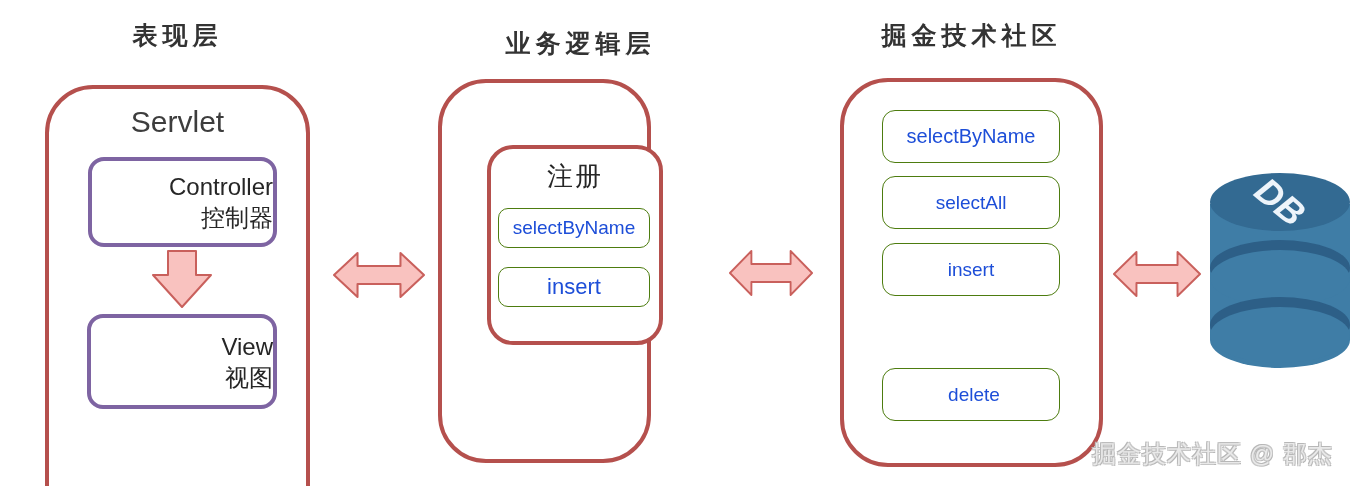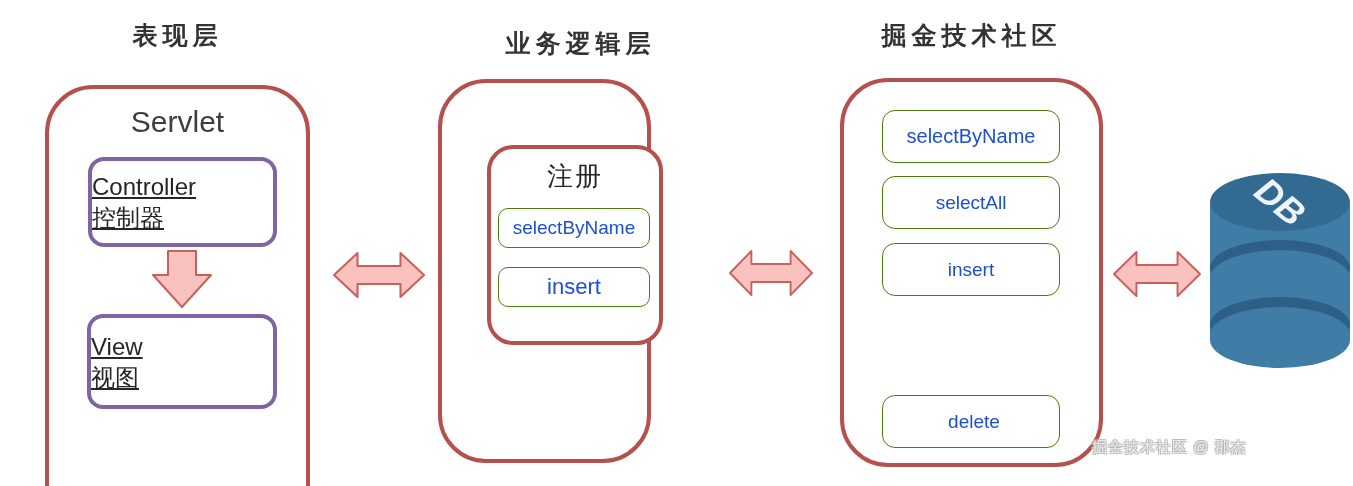--- a/index.html
+++ b/index.html
@@ -31,22 +31,22 @@
     position:absolute;left:0;top:16px;width:100%;
     text-align:center;font-size:30px;color:#3d3d3d;
   }
   .jsp-label{
     position:absolute;left:0;top:336px;width:232px;
     text-align:center;font-size:30px;color:#3d3d3d;
   }
   .pbox{
     position:absolute;box-sizing:border-box;
     border:4px solid #7e64a2;border-radius:16px;background:#ffffff;
-    display:flex;flex-direction:column;align-items:flex-start;justify-content:center;
-    font-size:24px;color:#262626;line-height:31px;text-align:center;text-decoration:underline;
+    display:flex;flex-direction:column;align-items:flex-end;justify-content:center;
+    font-size:24px;color:#262626;line-height:31px;text-align:center;
   }
   .controller-box{left:39px;top:68px;width:189px;height:90px;}
   .view-box{left:38px;top:225px;width:190px;height:95px;}
 
   .down-arrow{position:absolute;left:102px;top:161px;}
 
   .arrow{position:absolute;}
   .arrow-1{left:333px;top:247px;}
   .arrow-2{left:729px;top:245px;}
   .arrow-3{left:1113px;top:246px;}
@@ -66,27 +66,27 @@
     color:#1d4ed8;
   }
   .reg-m1{left:7px;top:59px;width:152px;height:40px;font-size:19px;}
   .reg-m2{left:7px;top:118px;width:152px;height:40px;font-size:22px;}
 
   .dao-m{left:38px;width:178px;height:53px;border-radius:13px;font-size:19px;}
   .dao-m1{top:28px;font-size:20px;}
   .dao-m2{top:94px;}
   .dao-m3{top:161px;}
   .dao-m4{top:228px;}
-  .dao-m5{top:313px;padding-left:6px;}
+  .dao-m5{top:286px;padding-left:6px;}
 
   .db-svg{position:absolute;left:1208px;top:170px;}
 
   .watermark{
     position:absolute;left:1092px;top:438px;
-    font-size:15px;letter-spacing:1px;
+    font-size:24px;letter-spacing:1px;
     color:#e9e9e9;
     text-shadow:-1px -1px 0 #b7b7b7, 1px -1px 0 #c6c6c6, -1px 1px 0 #c6c6c6, 1px 1px 0 #b7b7b7;
     white-space:nowrap;z-index:5;
   }
 </style>
 </head>
 <body>
 
 <div class="stage">
 

